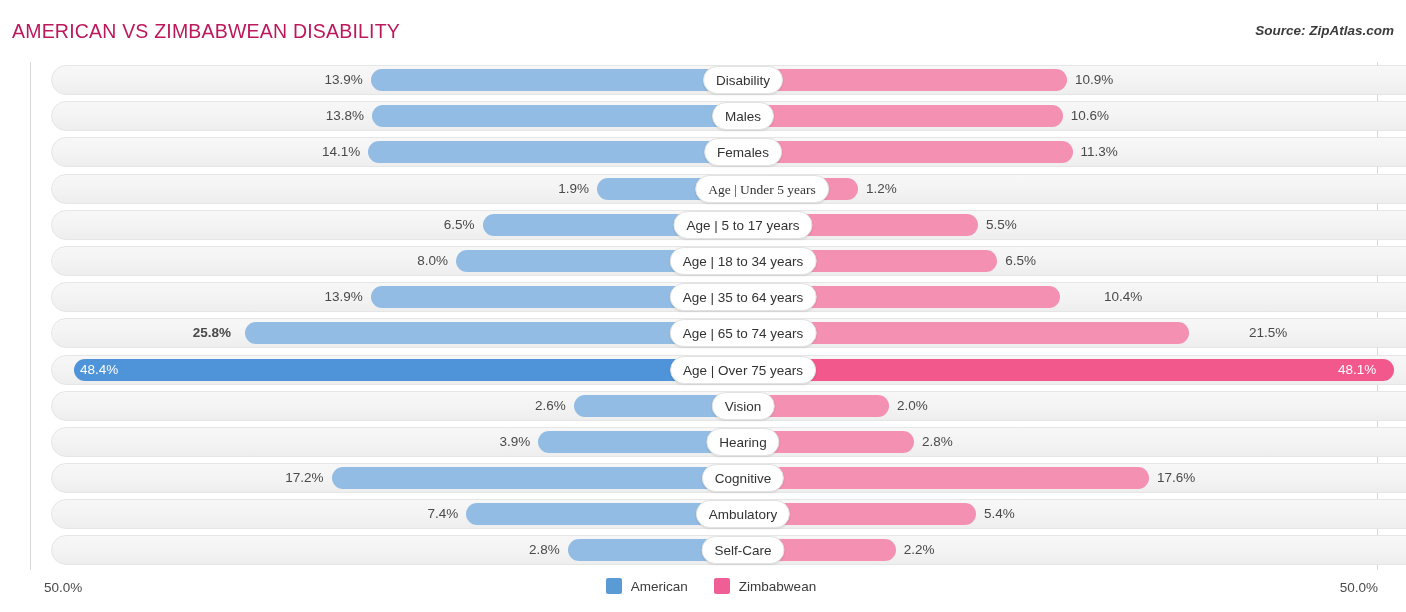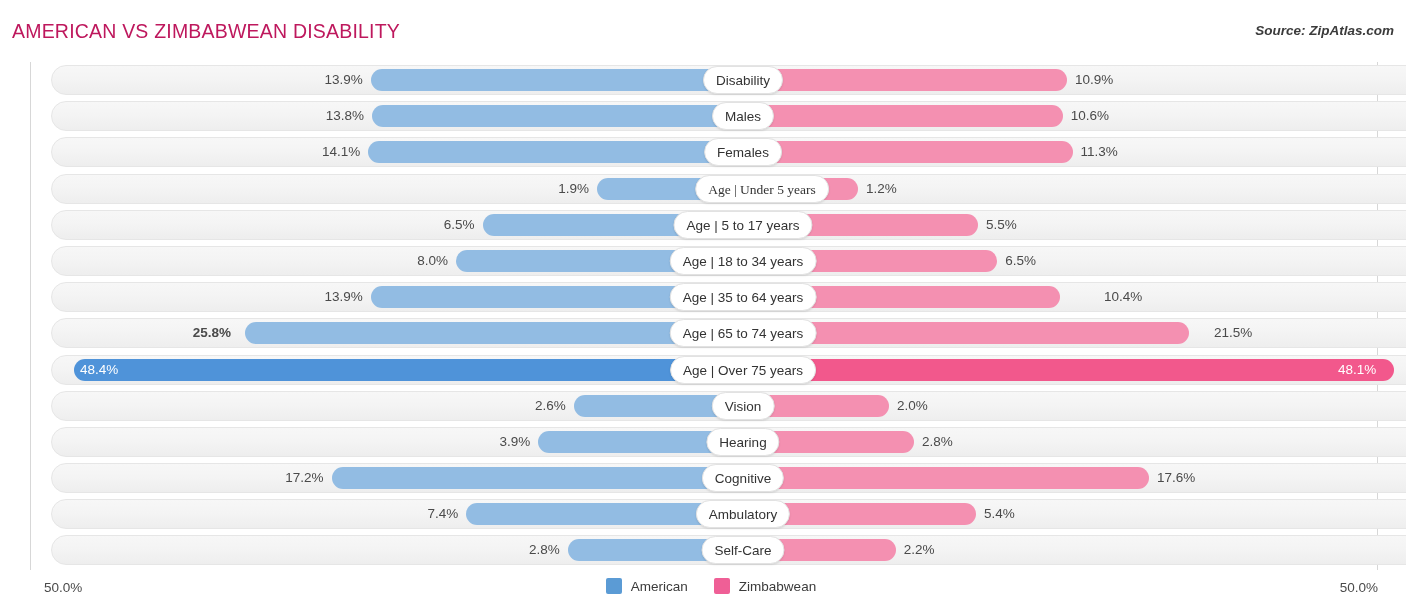--- a/index.html
+++ b/index.html
@@ -251,21 +251,21 @@
           <div class="bar bar-right light" style="left: 703px; width: 316.987px;"></div>
           <div class="val val-left" style="right: 1083.19px;">13.9%</div>
           <div class="val val-right" style="left: 1064px;">10.4%</div>
           <div class="cat" style="left: 703px;">Age | 35 to 64 years</div>
         </div>
         <div class="row">
           <div class="track"></div>
           <div class="bar bar-left light" style="left: 205.251px; width: 497.749px;"></div>
           <div class="bar bar-right light" style="left: 703px; width: 445.946px;"></div>
           <div class="val val-left" style="right: 1215px; font-weight: bold;">25.8%</div>
-          <div class="val val-right" style="left: 1174px;">21.5%</div>
+          <div class="val val-right" style="left: 1209px;">21.5%</div>
           <div class="cat" style="left: 703px;">Age | 65 to 74 years</div>
         </div>
         <div class="row">
           <div class="track"></div>
           <div class="bar bar-left dark" style="left: 34px; width: 669px;"></div>
           <div class="bar bar-right dark" style="left: 703px; width: 651.095px;"></div>
           <div class="val val-left inside" style="left: 40px;">48.4%</div>
           <div class="val val-right inside" style="left: 1298.09px;">48.1%</div>
           <div class="cat" style="left: 703px;">Age | Over 75 years</div>
         </div>

